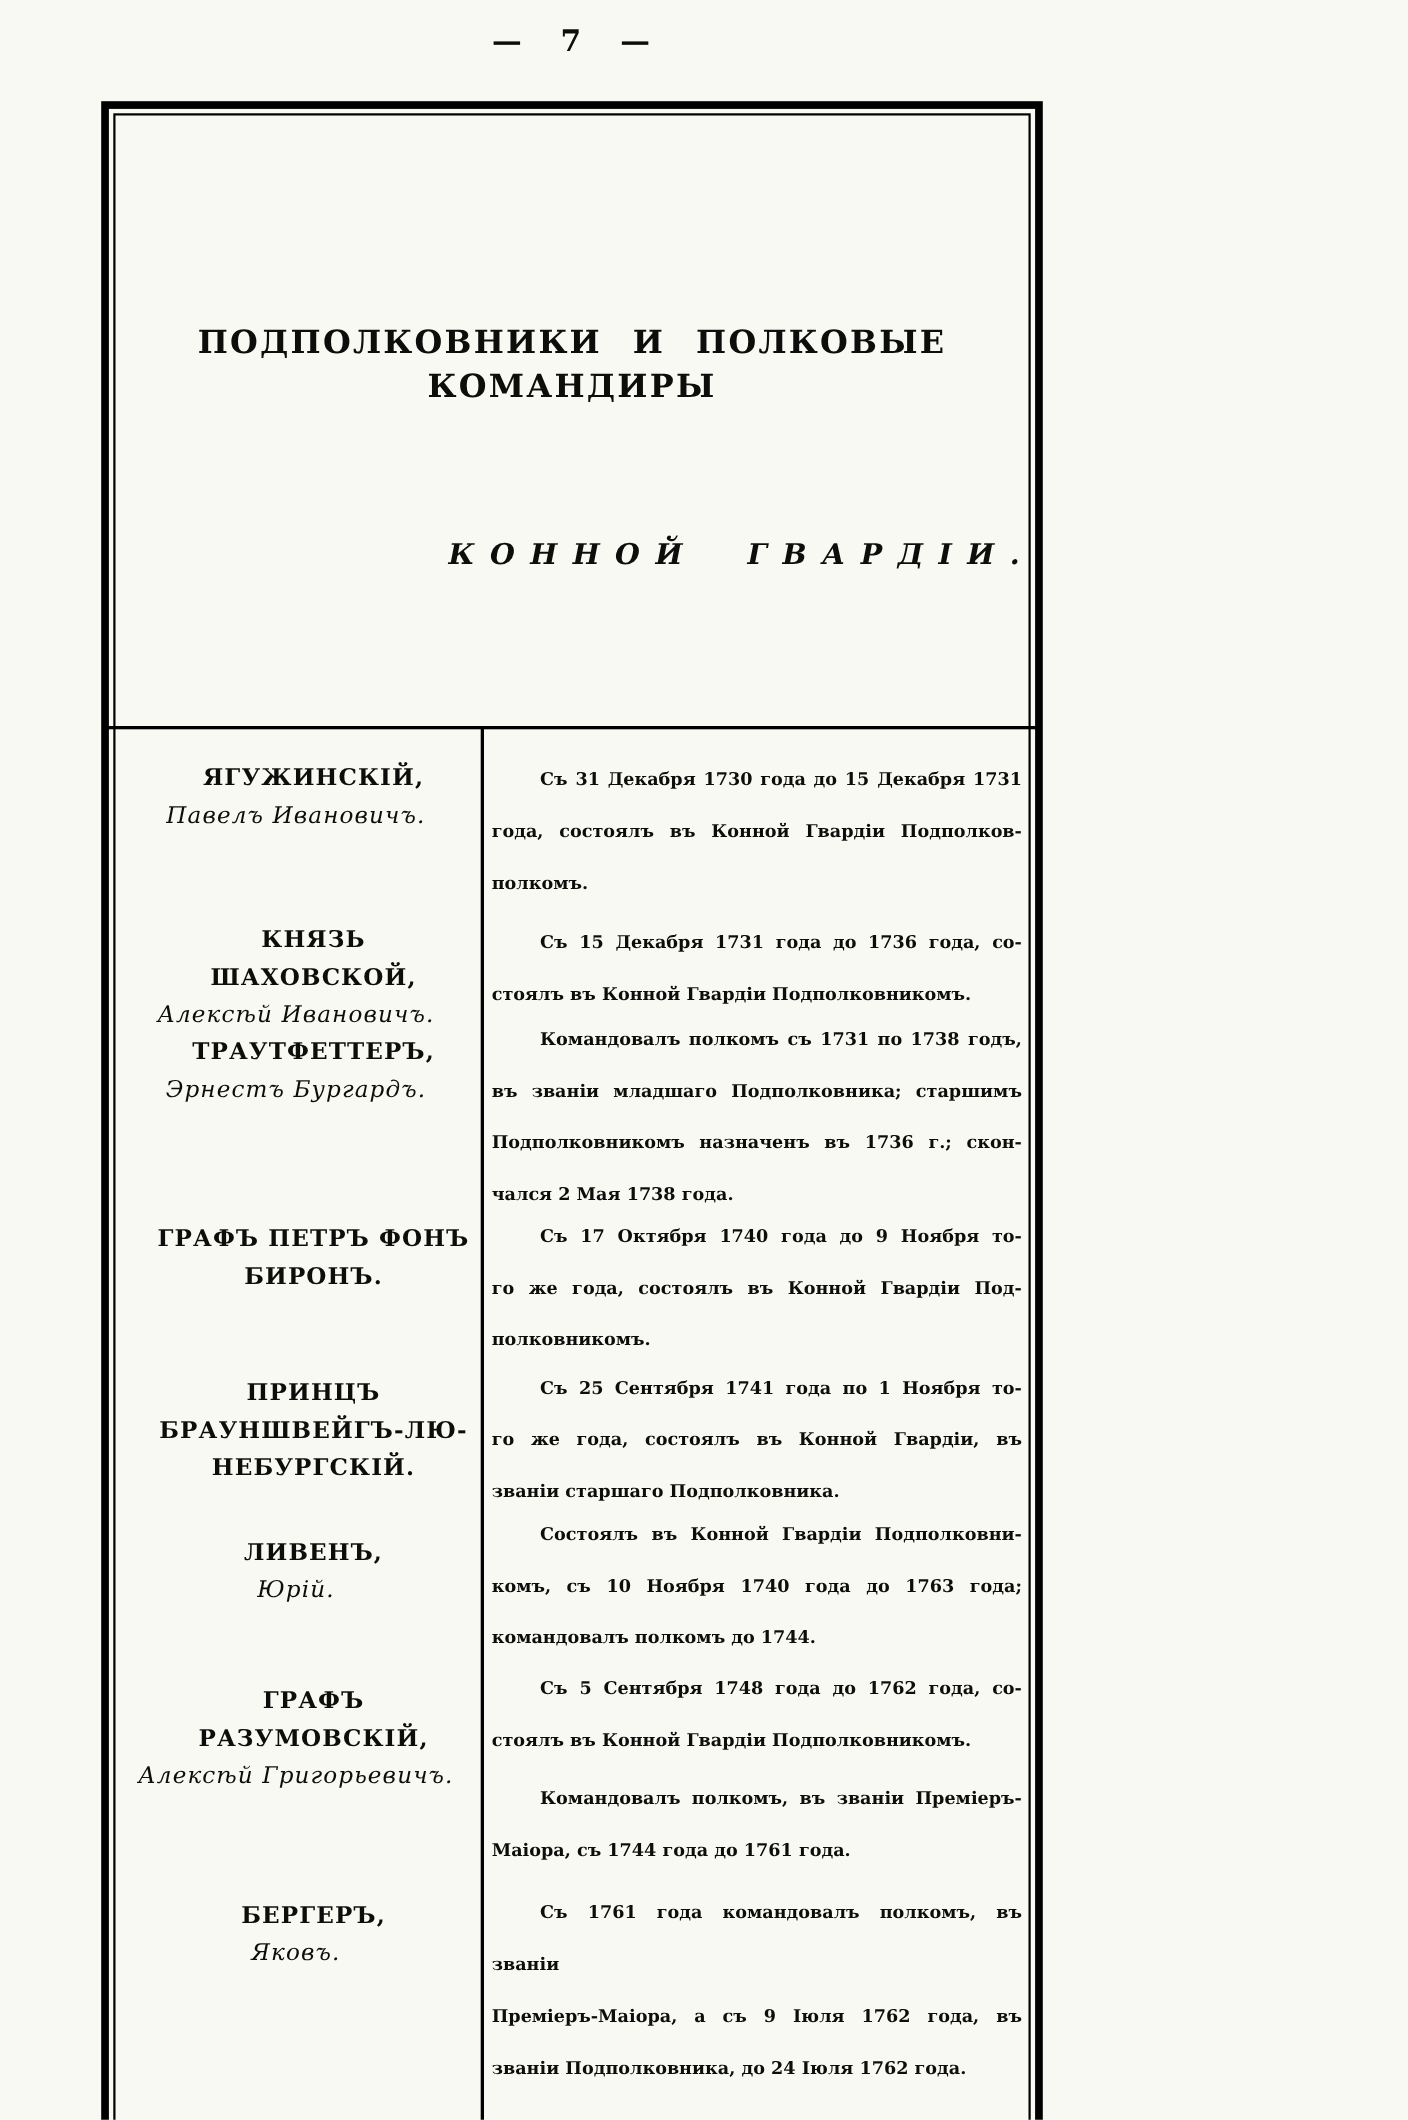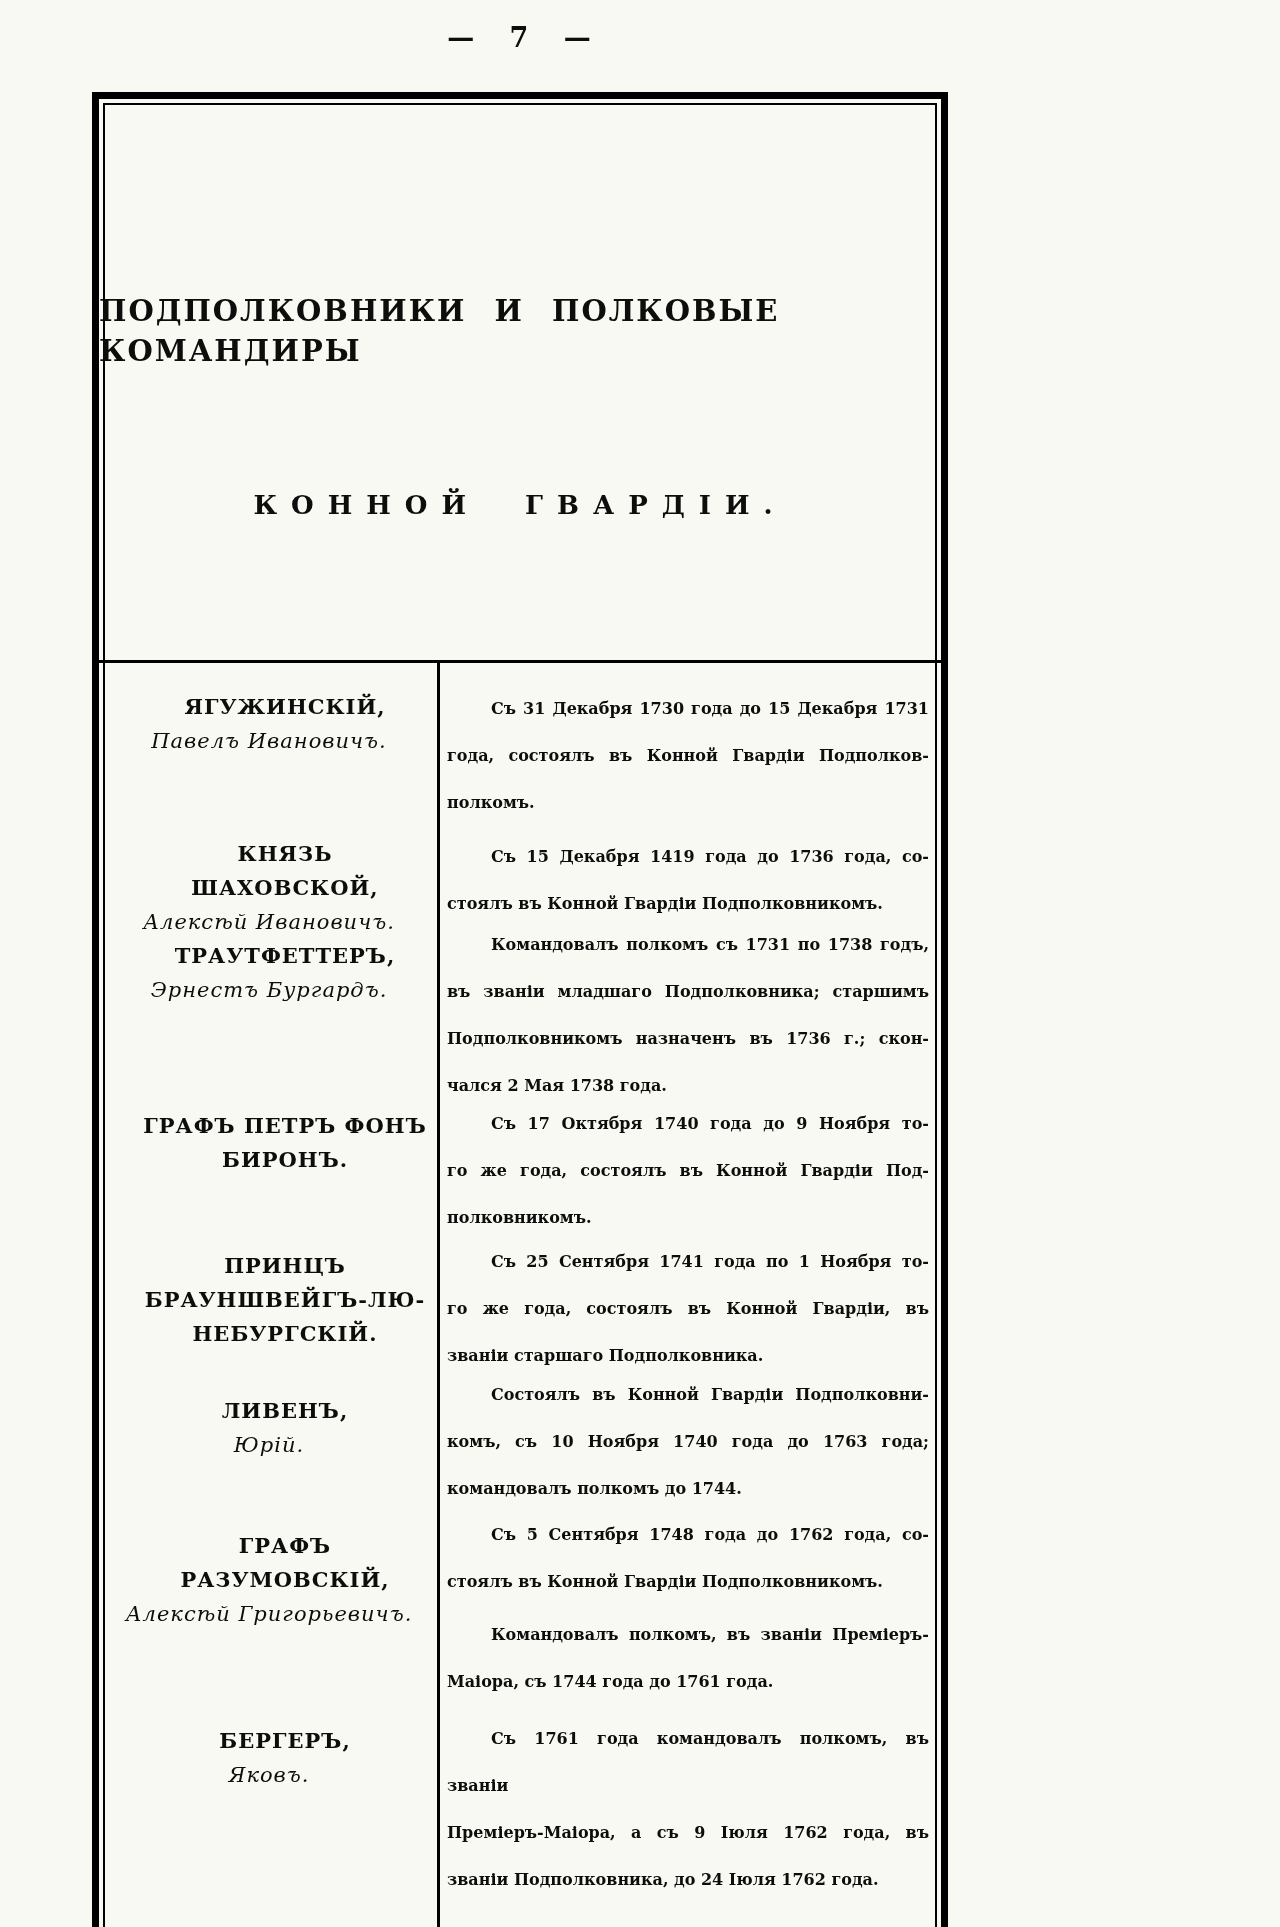--- a/index.html
+++ b/index.html
@@ -27,36 +27,37 @@
     border: 7px solid #000;
   }
   .frame-inner {
     position: absolute;
     left: 4px; top: 4px; right: 4px; bottom: 4px;
     border: 2px solid #000;
   }
   .doc-title {
     position: absolute;
     top: 192px; left: 0; width: 100%;
-    text-align: left;
+    text-align: center;
     font-weight: bold;
     font-size: 29px;
     line-height: 40px;
     letter-spacing: 2px;
     word-spacing: 16px;
   }
   .doc-subtitle {
     position: absolute;
     top: 388px; left: 0; width: 100%;
-    text-align: center;
+    text-align: right;
     font-weight: bold;
     font-size: 26px;
     line-height: 36px;
     letter-spacing: 14px;
     word-spacing: 22px;
+    font-style: italic;
   }
   .hrule {
     position: absolute;
     top: 561px; left: -4px; right: -4px;
     height: 3px;
     background: #000;
   }
   .vdivider {
     position: absolute;
     top: 561px; bottom: 0;
@@ -145,21 +146,21 @@
         <div class="pt">Яковъ.</div>
       </div>
     </div>
   <div class="records-col" id="records-col">
       <div class="para" style="top: 586px;">
         <div class="ln first">Съ 31 Декабря 1730 года до 15 Декабря 1731</div>
         <div class="ln">года, состоялъ въ Конной Гвардіи Подполков-</div>
         <div class="ln last">полкомъ.</div>
       </div>
       <div class="para" style="top: 734px;">
-        <div class="ln first">Съ 15 Декабря 1419 года до 1736 года, со-</div>
+        <div class="ln first">Съ 15 Декабря 1731 года до 1736 года, со-</div>
         <div class="ln last">стоялъ въ Конной Гвардіи Подполковникомъ.</div>
       </div>
       <div class="para" style="top: 822px;">
         <div class="ln first">Командовалъ полкомъ съ 1731 по 1738 годъ,</div>
         <div class="ln">въ званіи младшаго Подполковника; старшимъ</div>
         <div class="ln">Подполковникомъ назначенъ въ 1736 г.; скон-</div>
         <div class="ln last">чался 2 Мая 1738 года.</div>
       </div>
       <div class="para" style="top: 1001px;">
         <div class="ln first">Съ 17 Октября 1740 года до 9 Ноября то-</div>

